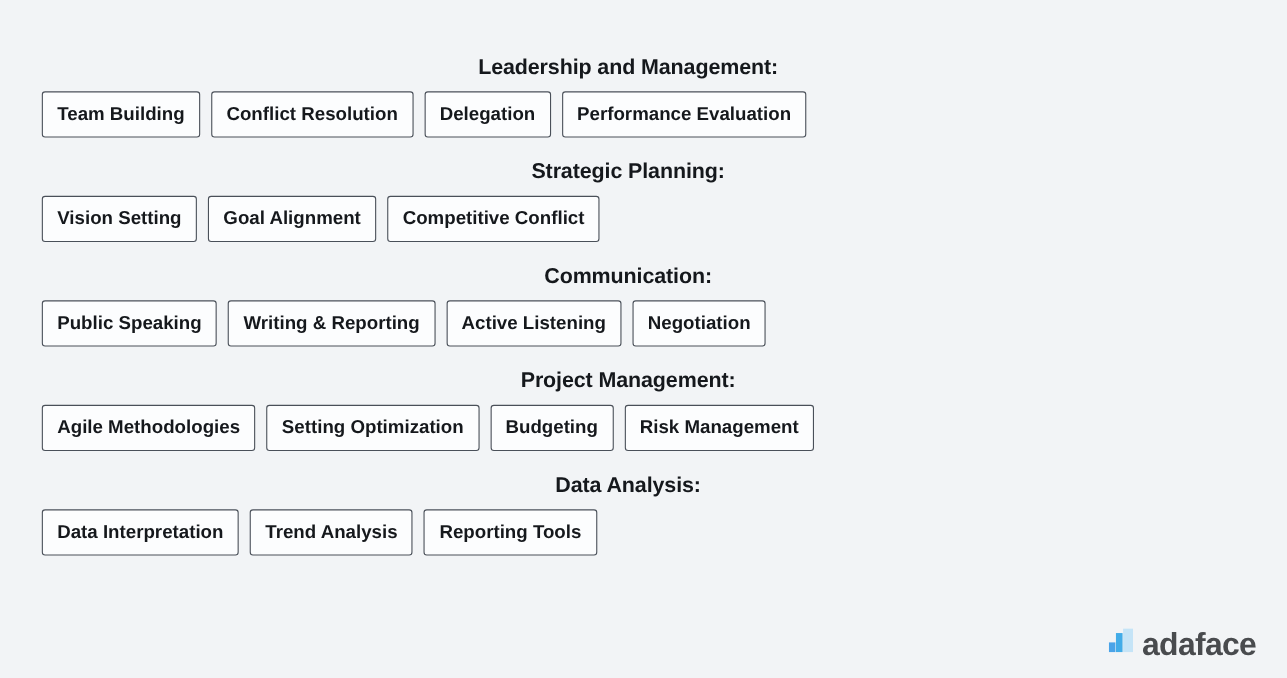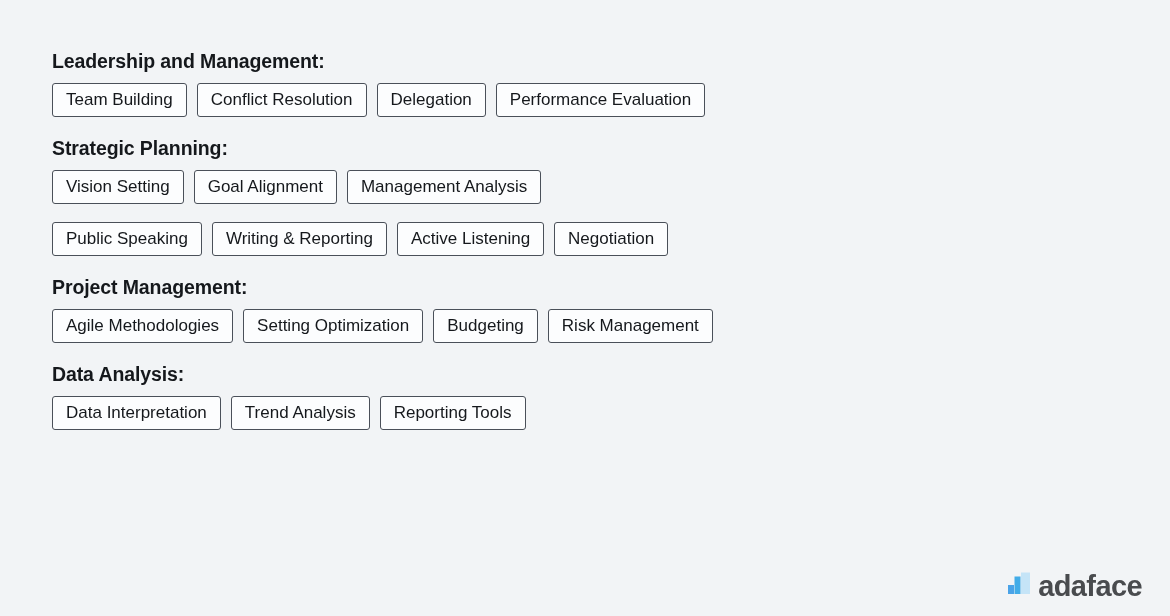--- a/index.html
+++ b/index.html
@@ -10,23 +10,24 @@
     width: 1170px;
     height: 616px;
     background: #f2f4f6;
     font-family: "Liberation Sans", sans-serif;
     overflow: hidden;
     position: relative;
   }
 
   #skills-panel {
     position: absolute;
-    left: 52px;
+    left: 38px;
     top: 48px;
     width: 1066px;
+    text-align: center;
   }
 
   .skill-group {
     margin-bottom: 18px;
   }
   .skill-group:last-child {
     margin-bottom: 0;
     margin-top: 9px;
   }
 
@@ -49,25 +50,26 @@
 
   .tag {
     background: #fcfdfe;
     border: 1.6px solid #4a5059;
     border-radius: 3px;
     color: #15181c;
     font-size: 17px;
     line-height: 20px;
     padding: 9px 13px 10px 13px;
     box-sizing: border-box;
-    height: 34px;
+    height: 42px;
     display: flex;
     align-items: center;
     white-space: nowrap;
     cursor: default;
+    font-weight: bold;
   }
 
   
   #brand-logo {
     position: absolute;
     right: 28px;
     bottom: 18px;
     display: flex;
     align-items: flex-end;
     gap: 8px;
@@ -95,24 +97,25 @@
         <div class="tag">Conflict Resolution</div>
         <div class="tag">Delegation</div>
         <div class="tag">Performance Evaluation</div>
       </div>
     </div>
     <div class="skill-group">
       <div class="group-heading">Strategic Planning:</div>
       <div class="tag-row">
         <div class="tag">Vision Setting</div>
         <div class="tag">Goal Alignment</div>
-        <div class="tag">Management Analysis</div>
+        <div class="tag">Competitive Conflict</div>
       </div>
     </div>
     <div class="skill-group">
+      <div class="group-heading">Communication:</div>
       <div class="tag-row">
         <div class="tag">Public Speaking</div>
         <div class="tag">Writing &amp; Reporting</div>
         <div class="tag">Active Listening</div>
         <div class="tag">Negotiation</div>
       </div>
     </div>
     <div class="skill-group">
       <div class="group-heading">Project Management:</div>
       <div class="tag-row">

